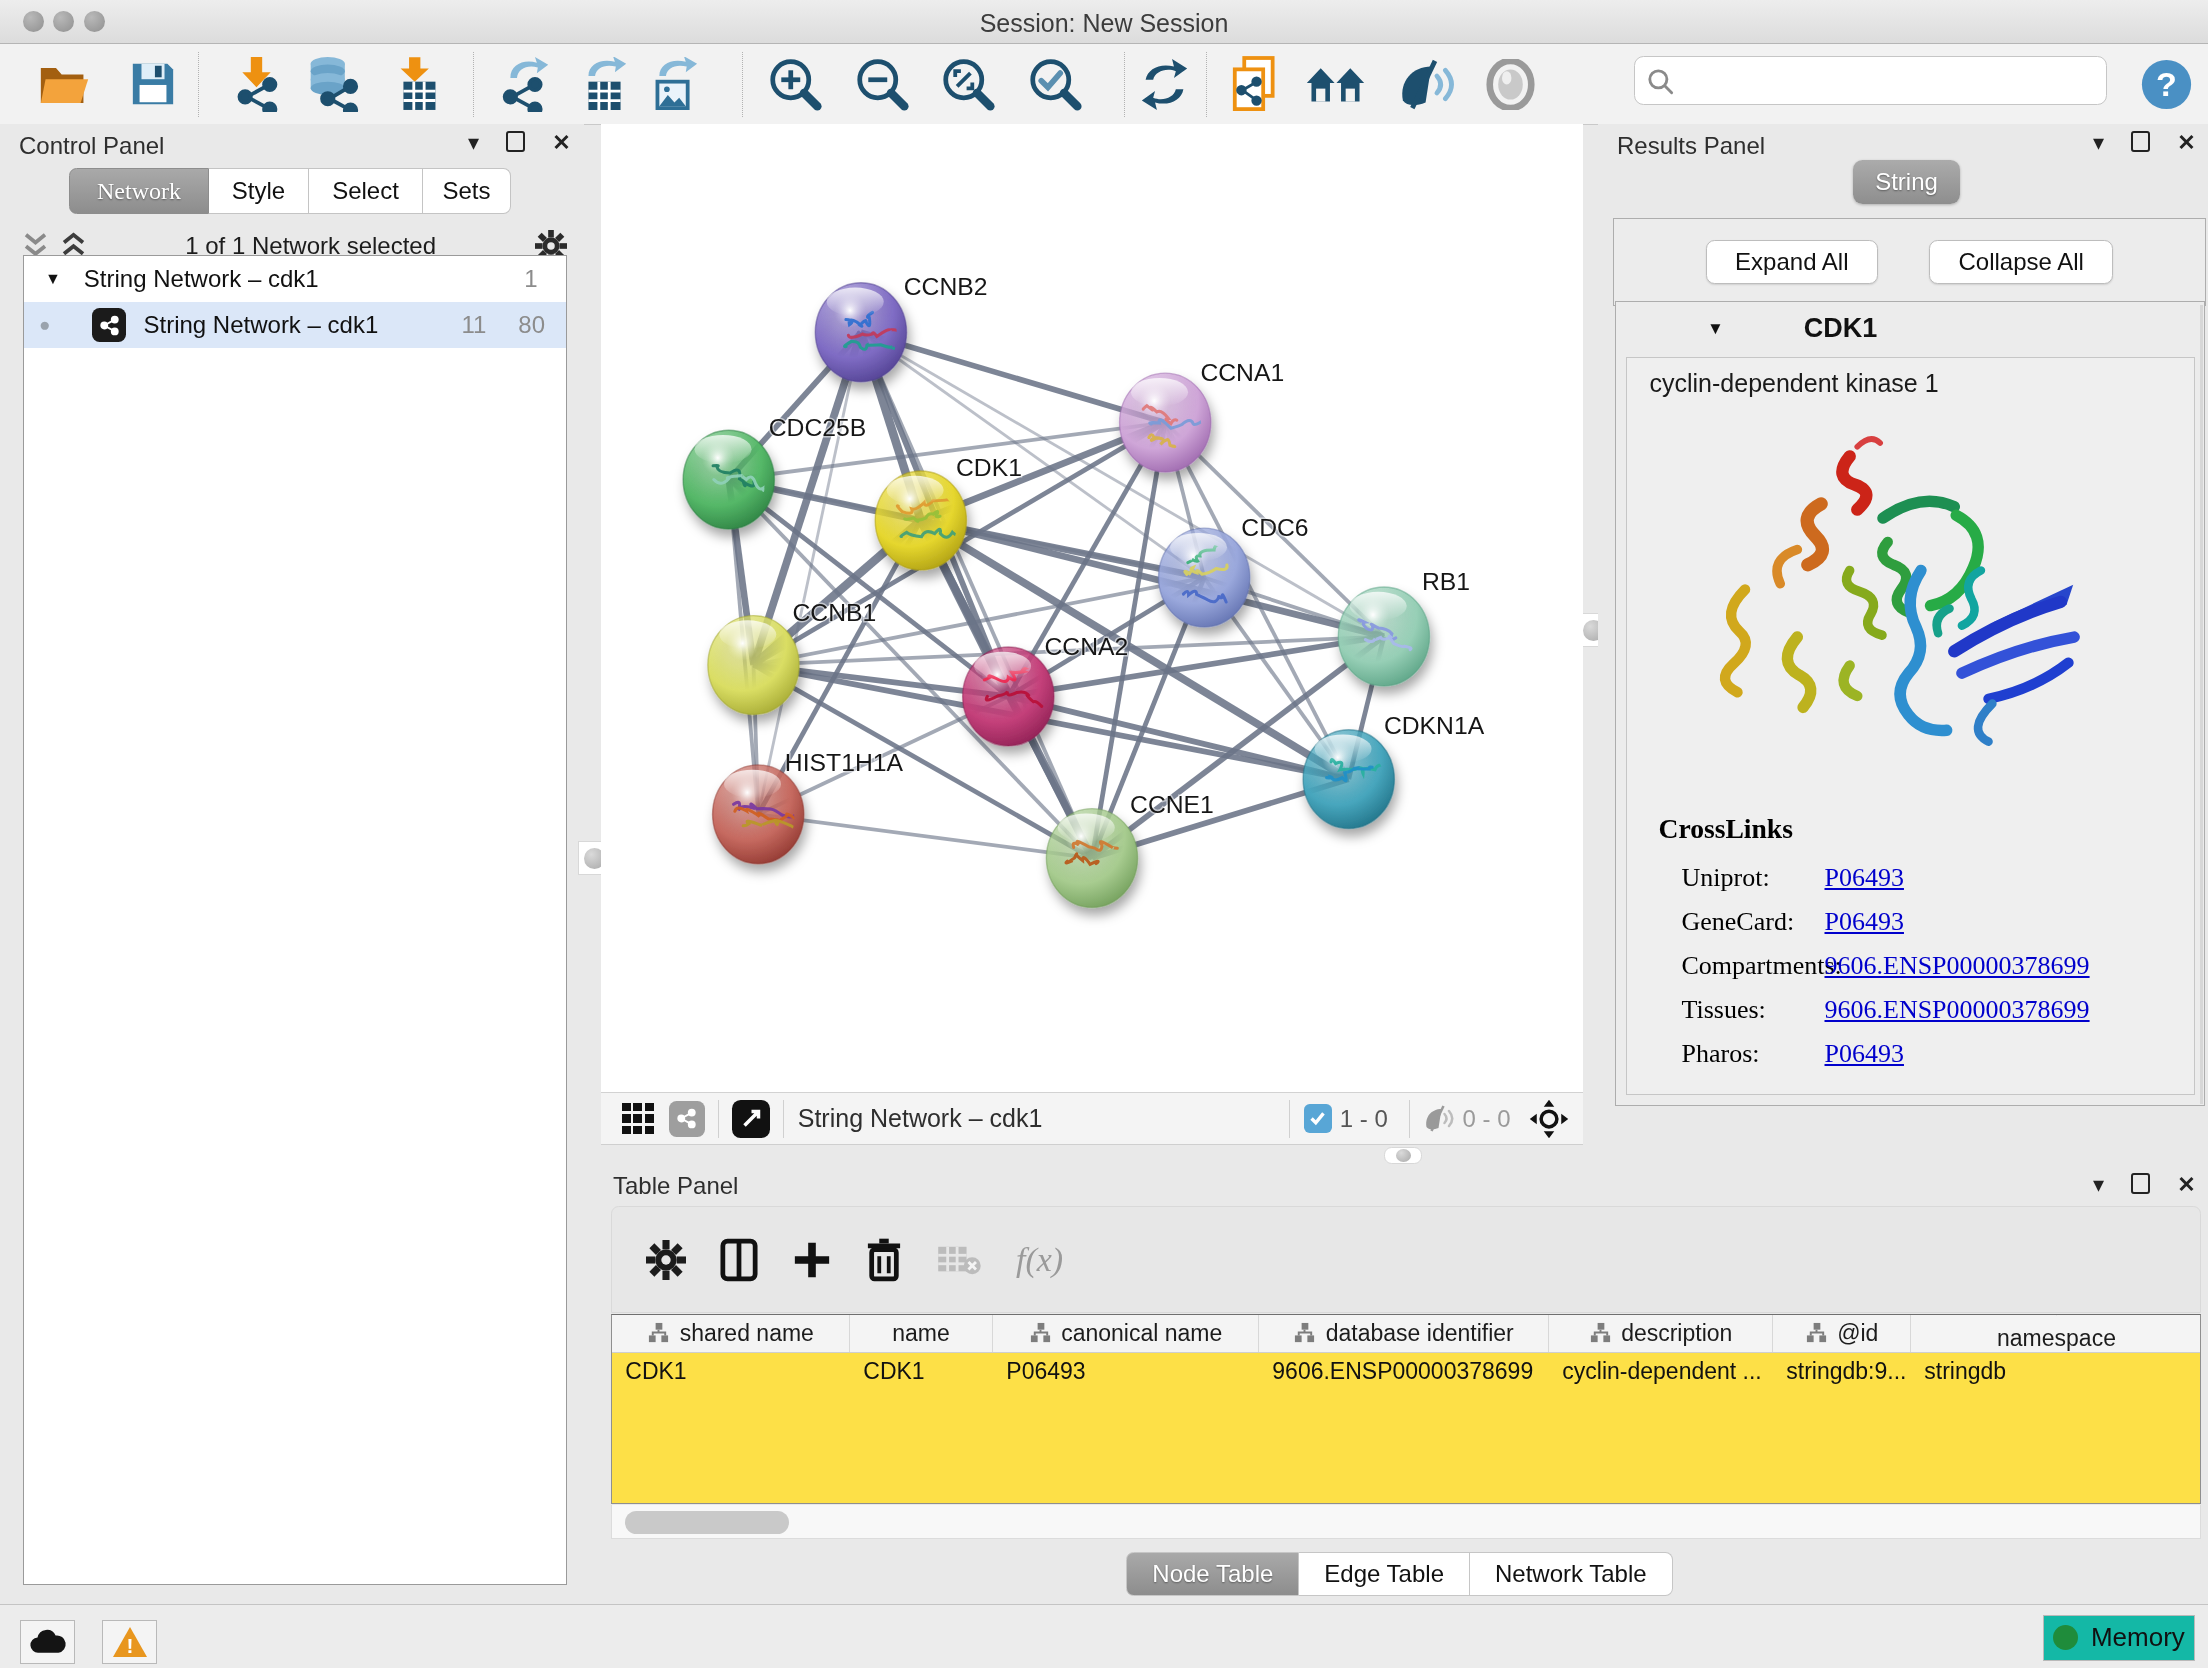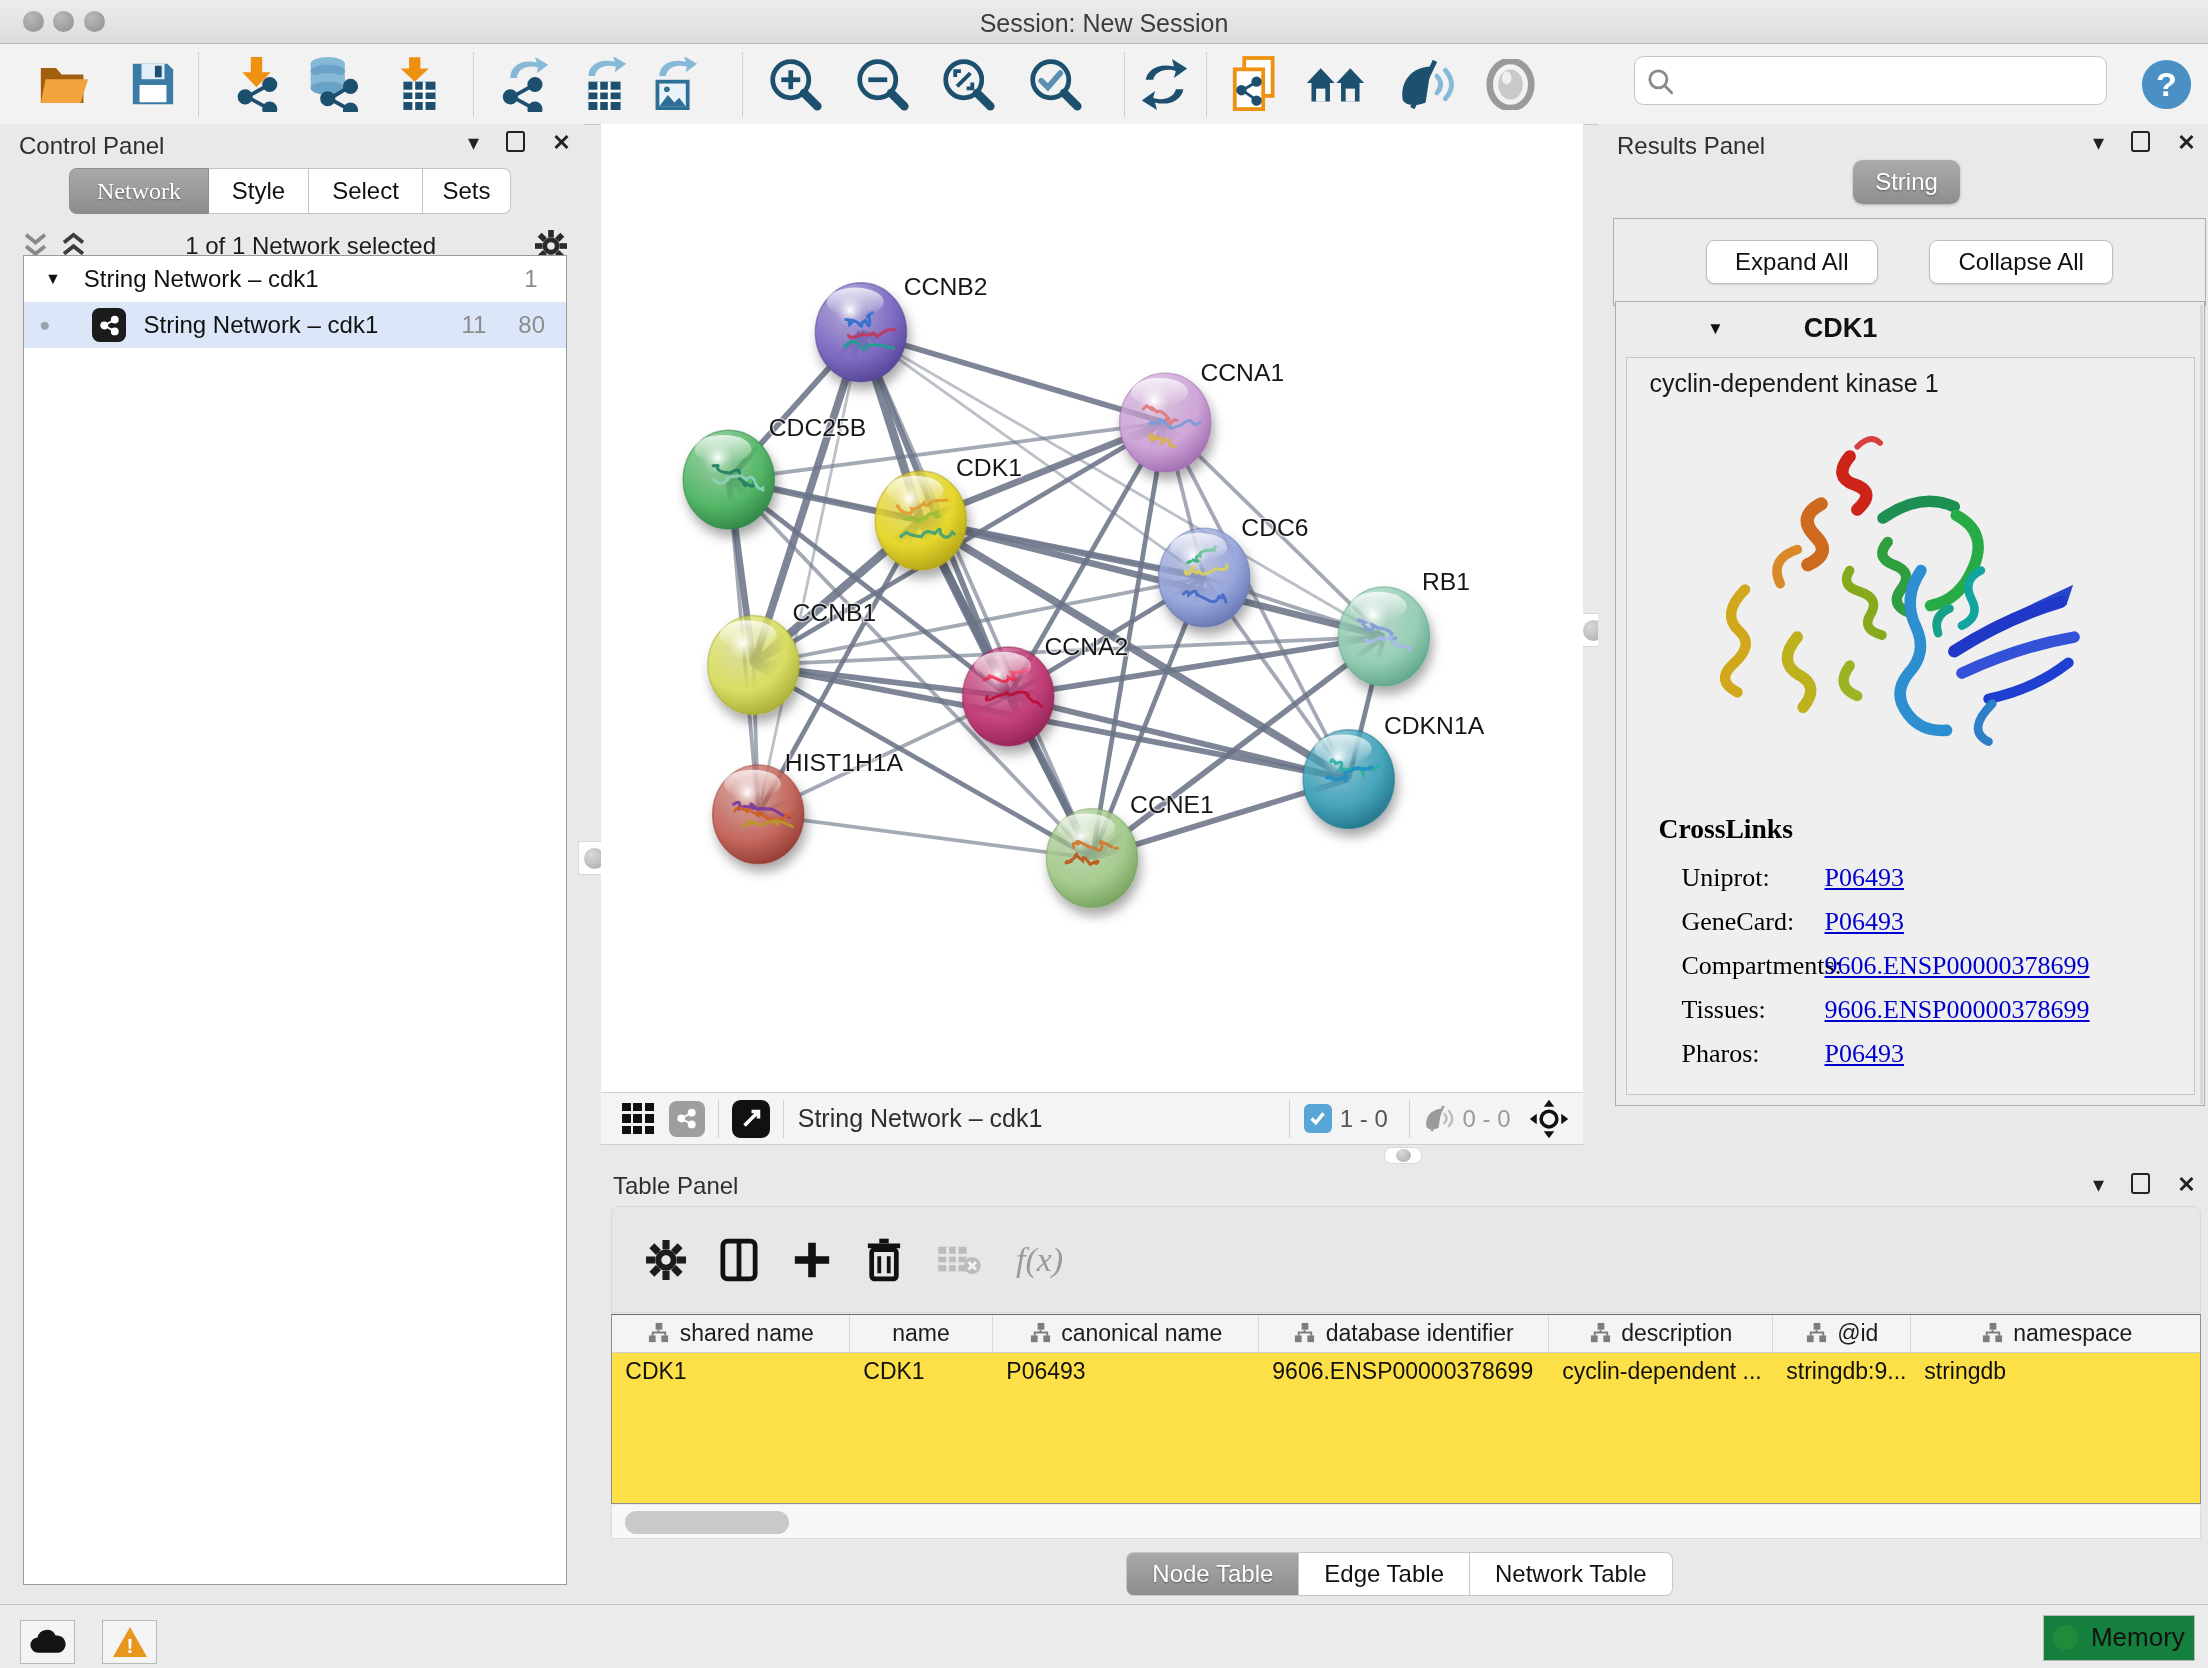--- a/index.html
+++ b/index.html
@@ -122,21 +122,21 @@
     font-size:24px; color:#111; display:flex; align-items:center; }
   .tp-tab:first-child { border-left:1px solid #c6c6c6; border-radius:7.6px 0 0 7.6px; }
   .tp-tab:last-child { border-radius:0 7.6px 7.6px 0; }
   .tp-tab.sel { background:linear-gradient(#a9a9a9,#8d8d8d); color:#fff; text-shadow:0 1px 1.9px rgba(0,0,0,.4); }
 
   
   .statusbar { position:absolute; left:0; top:1604px; width:2208px; height:65px;
     background:#ececec; border-top:1px solid #c4c4c4; }
   .sb-btn { position:absolute; top:15px; width:55px; height:44px; background:#f4f4f4;
     border:1.9px solid #b9b9b9; display:flex; align-items:center; justify-content:center; }
-  .memory-btn { position:absolute; right:13.3px; top:9.5px; width:152px; height:46px; background:#15803d;
+  .memory-btn { position:absolute; right:13.3px; top:9.5px; width:152px; height:46px; background:#14b8a6;
     border:1.9px solid #b9b9b9; display:flex; align-items:center; justify-content:center; gap:13.3px; font-size:26px; color:#111; }
   .mem-dot { width:25px; height:25px; border-radius:50%; }
 
   text.node-label { font-family:"Liberation Sans",sans-serif; font-size:26px; fill:#161616;
     paint-order:stroke; stroke:#ffffff; stroke-width:3px; stroke-opacity:.55; }
 </style>
 </head>
 <body>
 
 <div class="app">
@@ -902,21 +902,21 @@
           </div>
           <div class="th" style="width: 138px;">
             <svg width="23" height="23" viewBox="0 0 24 24">
               <rect x="9" y="1" width="7" height="7" fill="#7d7d7d"></rect>
               <rect x="2" y="14" width="7" height="7" fill="#7d7d7d"></rect>
               <rect x="15" y="14" width="7" height="7" fill="#7d7d7d"></rect>
               <path d="M12 8 v3 M6 14 v-3 h13 v3" stroke="#7d7d7d" stroke-width="2" fill="none"></path>
             </svg>
             <span>@id</span>
           </div>
-          <div class="th" style="width: 292px;">
+          <div class="th" style="width: 292px; flex-direction: column;">
             <svg width="23" height="23" viewBox="0 0 24 24">
               <rect x="9" y="1" width="7" height="7" fill="#7d7d7d"></rect>
               <rect x="2" y="14" width="7" height="7" fill="#7d7d7d"></rect>
               <rect x="15" y="14" width="7" height="7" fill="#7d7d7d"></rect>
               <path d="M12 8 v3 M6 14 v-3 h13 v3" stroke="#7d7d7d" stroke-width="2" fill="none"></path>
             </svg>
             <span>namespace</span>
           </div>
         </div>
       <div id="tbl-body">

